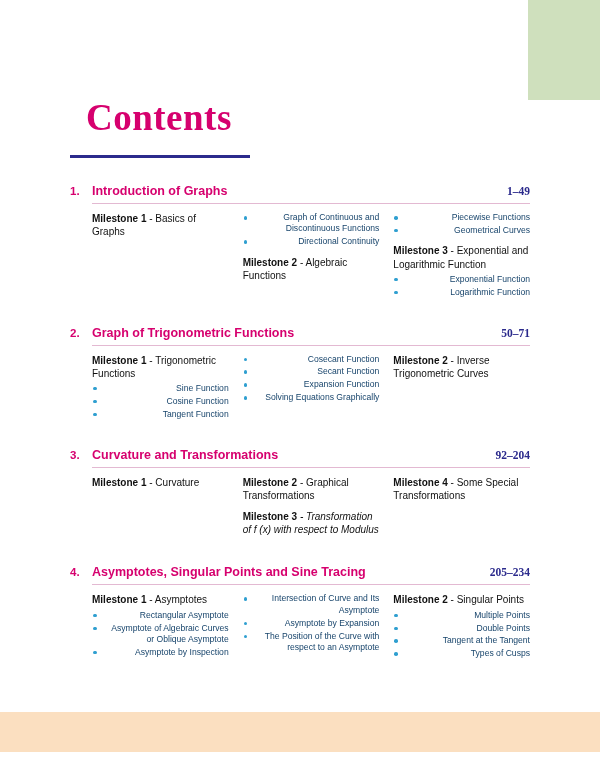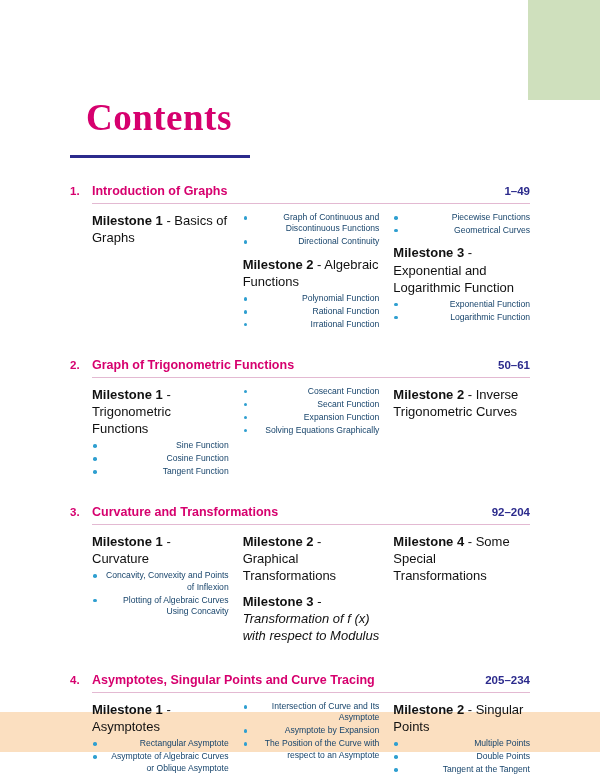--- a/index.html
+++ b/index.html
@@ -87,40 +87,41 @@
     font-weight: bold;
     font-size: 12.5px;
     flex: 1 1 auto;
   }
   .chapter-pages {
     color: #2b2a8c;
     font-weight: bold;
     font-size: 11.5px;
     text-align: right;
     white-space: nowrap;
+    font-family: Liberation Serif, serif;
   }
   .chapter-rule {
     height: 1px;
     background: #e3b9d2;
     margin-top: 5px;
     margin-left: 22px;
   }
 
   .cols {
     display: flex;
     margin-top: 8px;
     margin-left: 22px;
     gap: 14px;
   }
   .col {
     flex: 1 1 0;
     min-width: 0;
   }
   .milestone {
-    font-size: 13px;
+    font-size: 10px;
     color: #111111;
     line-height: 1.32;
     margin-bottom: 3px;
     margin-top: 0;
   }
   .milestone + ul {
     margin-top: 1px;
   }
   .milestone-label {
     font-weight: bold;
@@ -182,44 +183,39 @@
           <div class="cols">
             <div class="col">
               <p class="milestone"><span class="milestone-label">Milestone 1</span><span> - Basics of Graphs</span></p>
             </div>
             <div class="col">
               <ul class="items">
                 <li>Graph of Continuous and Discontinuous Functions</li>
                 <li>Directional Continuity</li>
               </ul>
               <p class="milestone spaced"><span class="milestone-label">Milestone 2</span><span> - Algebraic Functions</span></p>
-              <ul class="items">
-                <li>Polynomial Function</li>
-                <li>Rational Function</li>
-                <li>Irrational Function</li>
-              </ul>
             </div>
             <div class="col">
               <ul class="items">
                 <li>Piecewise Functions</li>
                 <li>Geometrical Curves</li>
               </ul>
               <p class="milestone spaced"><span class="milestone-label">Milestone 3</span><span> - Exponential and Logarithmic Function</span></p>
               <ul class="items">
                 <li>Exponential Function</li>
                 <li>Logarithmic Function</li>
               </ul>
             </div>
           </div>
         </div>
         <div class="chapter">
           <div class="chapter-head">
             <div class="chapter-num">2.</div>
             <div class="chapter-title">Graph of Trigonometric Functions</div>
-            <div class="chapter-pages">50–61</div>
+            <div class="chapter-pages">50–71</div>
           </div>
           <div class="chapter-rule"></div>
           <div class="cols">
             <div class="col">
               <p class="milestone"><span class="milestone-label">Milestone 1</span><span> - Trigonometric Functions</span></p>
               <ul class="items">
                 <li>Sine Function</li>
                 <li>Cosine Function</li>
                 <li>Tangent Function</li>
               </ul>
@@ -240,38 +236,34 @@
         <div class="chapter">
           <div class="chapter-head">
             <div class="chapter-num">3.</div>
             <div class="chapter-title">Curvature and Transformations</div>
             <div class="chapter-pages">92–204</div>
           </div>
           <div class="chapter-rule"></div>
           <div class="cols">
             <div class="col">
               <p class="milestone"><span class="milestone-label">Milestone 1</span><span> - Curvature</span></p>
-              <ul class="items">
-                <li>Concavity, Convexity and Points of Inflexion</li>
-                <li>Plotting of Algebraic Curves Using Concavity</li>
-              </ul>
             </div>
             <div class="col">
               <p class="milestone"><span class="milestone-label">Milestone 2</span><span> - Graphical Transformations</span></p>
               <p class="milestone spaced"><span class="milestone-label">Milestone 3</span><span class="ital"> - Transformation of f (x) with respect to Modulus</span></p>
             </div>
             <div class="col">
               <p class="milestone"><span class="milestone-label">Milestone 4</span><span> - Some Special Transformations</span></p>
             </div>
           </div>
         </div>
         <div class="chapter">
           <div class="chapter-head">
             <div class="chapter-num">4.</div>
-            <div class="chapter-title">Asymptotes, Singular Points and Curve Tracing</div>
+            <div class="chapter-title">Asymptotes, Singular Points and Sine Tracing</div>
             <div class="chapter-pages">205–234</div>
           </div>
           <div class="chapter-rule"></div>
           <div class="cols">
             <div class="col">
               <p class="milestone"><span class="milestone-label">Milestone 1</span><span> - Asymptotes</span></p>
               <ul class="items">
                 <li>Rectangular Asymptote</li>
                 <li>Asymptote of Algebraic Curves or Oblique Asymptote</li>
                 <li>Asymptote by Inspection</li>

